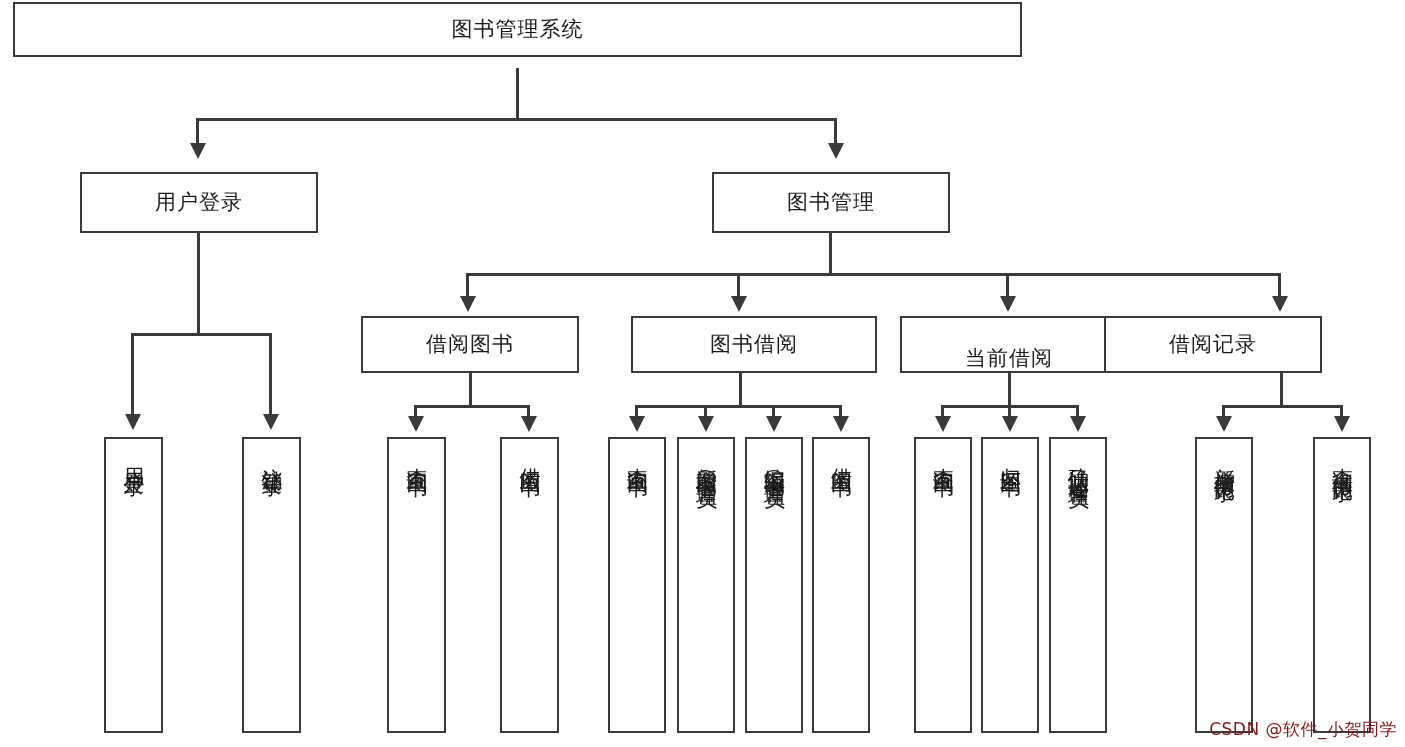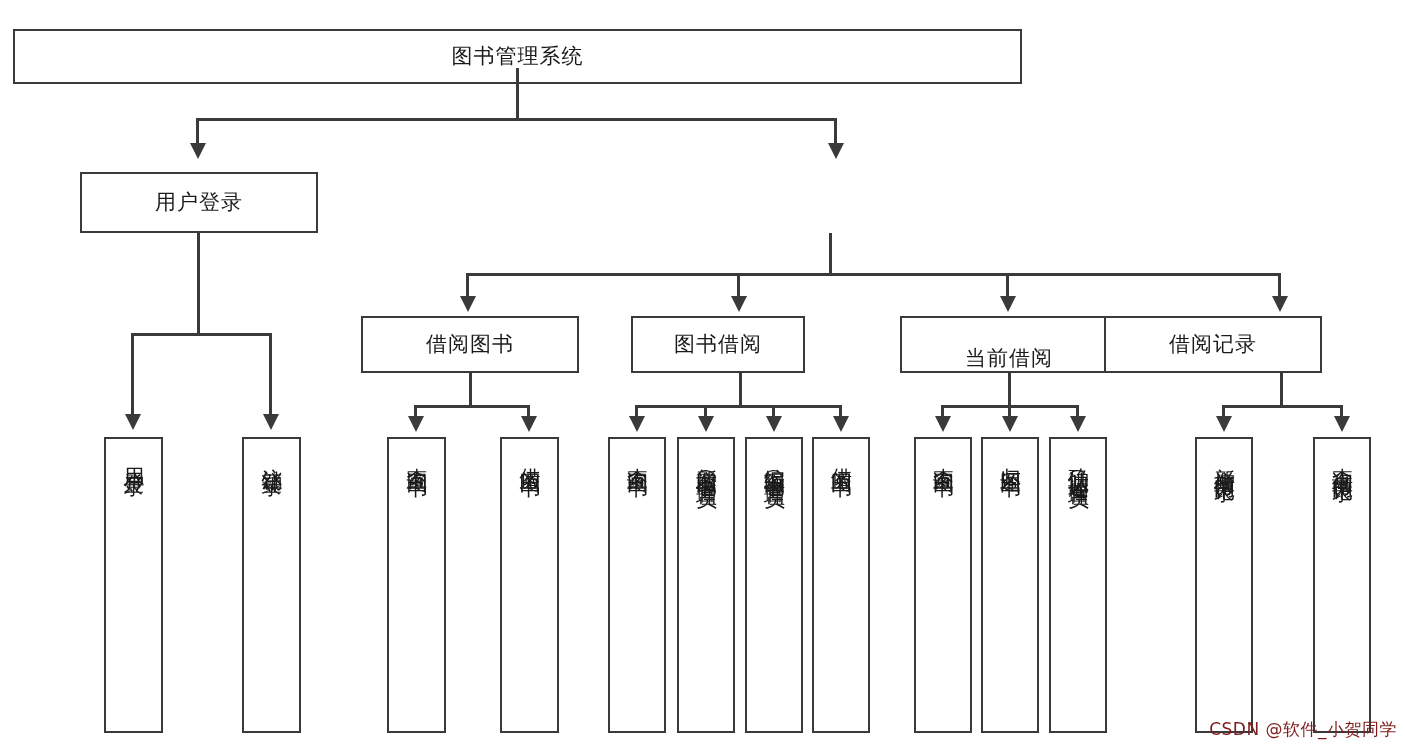--- a/index.html
+++ b/index.html
@@ -15,36 +15,39 @@
   .edge.v{width:3px;}
   .edge.h{height:3px;}
   .arrow{position:absolute;width:0;height:0;border-left:8px solid transparent;border-right:8px solid transparent;border-top:16px solid #3a3a3a;}
   #watermark{position:absolute;right:8px;bottom:6px;color:#7f1d1d;font-size:17px;letter-spacing:0.5px;white-space:nowrap;}
 </style>
 </head>
 <body>
 
 <div id="canvas">
 
-  <div class="node root h-node" style="left:13px;top:29px;width:1009px;height:55px;justify-content:center;">
+  <div class="node root h-node" style="left:13px;top:2px;width:1009px;height:55px;justify-content:center;">
     <span class="label">图书管理系统</span>
   </div>
 
   <div class="edge v" style="left:516px;top:68px;height:52px;"></div>
 
   <div class="edge h" style="left:196px;top:118px;width:641px;"></div>
 
   <div class="edge v" style="left:196px;top:118px;height:28px;"></div>
   <div class="arrow" style="left:190px;top:143px;"></div>
 
   <div class="edge v" style="left:834px;top:118px;height:28px;"></div>
   <div class="arrow" style="left:828px;top:143px;"></div>
 
   <div class="node h-node" style="left:80px;top:172px;width:238px;height:61px;">
     <span class="label">用户登录</span>
+  </div>
+  <div class="node h-node" style="left:712px;top:172px;width:238px;height:61px;">
+    <span class="label">图书管理</span>
   </div>
 
   <div class="edge v" style="left:197px;top:233px;height:102px;"></div>
   <div class="edge h" style="left:131px;top:333px;width:138px;"></div>
   <div class="edge v" style="left:131px;top:333px;height:84px;"></div>
   <div class="arrow" style="left:125px;top:414px;"></div>
   <div class="edge v" style="left:269px;top:333px;height:84px;"></div>
   <div class="arrow" style="left:263px;top:414px;"></div>
 
   <div class="edge v" style="left:829px;top:233px;height:42px;"></div>
@@ -54,21 +57,21 @@
   <div class="edge v" style="left:737px;top:273px;height:26px;"></div>
   <div class="arrow" style="left:731px;top:296px;"></div>
   <div class="edge v" style="left:1006px;top:273px;height:26px;"></div>
   <div class="arrow" style="left:1000px;top:296px;"></div>
   <div class="edge v" style="left:1278px;top:273px;height:26px;"></div>
   <div class="arrow" style="left:1272px;top:296px;"></div>
 
   <div class="node h-node" style="left:361px;top:316px;width:218px;height:57px;">
     <span class="label">借阅图书</span>
   </div>
-  <div class="node h-node" style="left:631px;top:316px;width:174px;height:57px;">
+  <div class="node h-node" style="left:631px;top:316px;width:246px;height:57px;">
     <span class="label">图书借阅</span>
   </div>
   <div class="node h-node" style="left:900px;top:316px;width:218px;height:57px;align-items:flex-end;">
     <span class="label">当前借阅</span>
   </div>
   <div class="node h-node" style="left:1104px;top:316px;width:218px;height:57px;">
     <span class="label">借阅记录</span>
   </div>
 
   <div class="edge v" style="left:469px;top:373px;height:34px;"></div>

